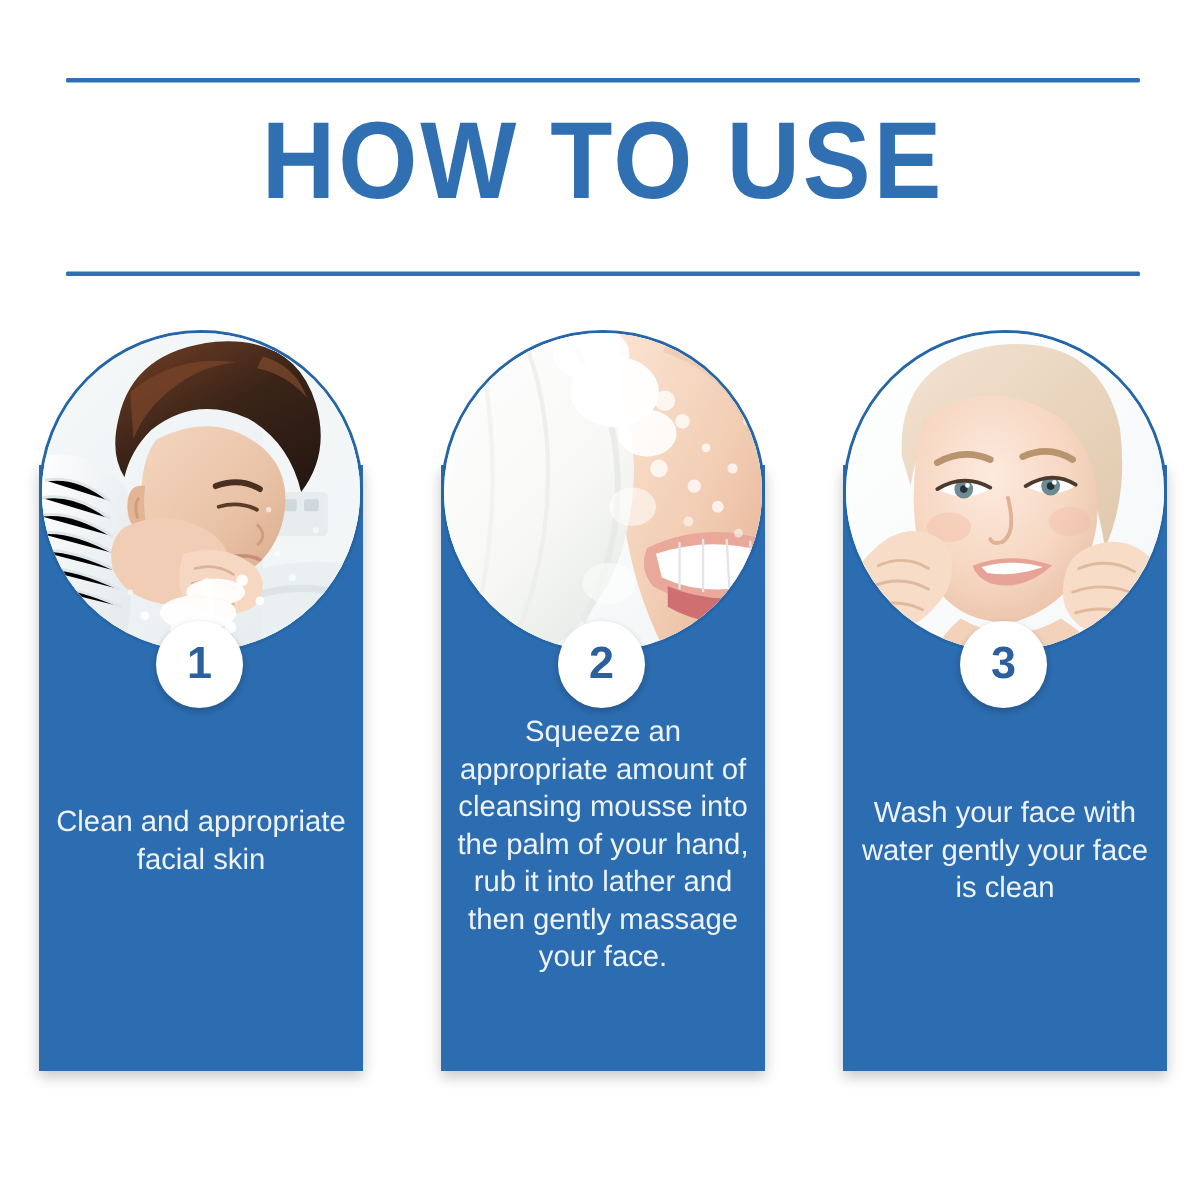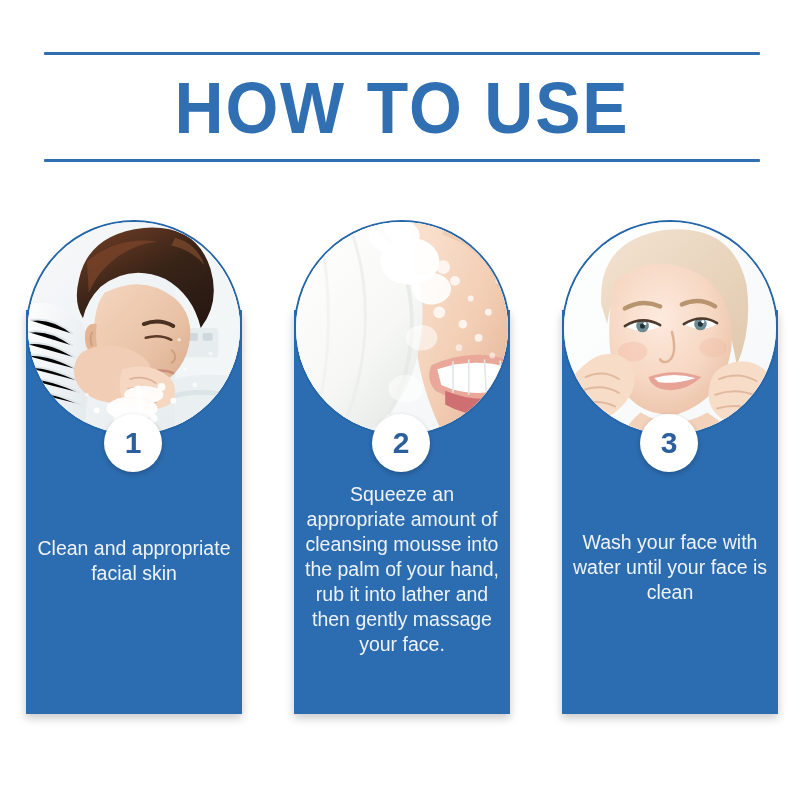--- a/index.html
+++ b/index.html
@@ -6,21 +6,21 @@
   body{
     width:800px;height:800px;
     background:#ffffff;
     font-family:"Liberation Sans","DejaVu Sans",sans-serif;
     overflow:hidden;
     position:relative;
   }
   #page{position:absolute;inset:0;background:#fff;}
 
   
-  #header{position:absolute;left:44px;top:52px;width:716px;height:110px;}
+  #header{position:absolute;left:44px;top:52px;width:716px;height:132px;}
   .rule{position:absolute;left:0;width:716px;height:3px;background:#2f6fb2;border-radius:1px;}
   .rule.top{top:0;}
   .rule.bottom{bottom:0;}
   #title{
     position:absolute;left:0;top:0;width:716px;height:110px;
     display:flex;align-items:center;justify-content:center;
     color:#2f6fb2;
     font-family:"Liberation Sans","DejaVu Sans",sans-serif;
     font-weight:bold;
     font-size:73px;
@@ -83,21 +83,21 @@
     left:8px;
     width:200px;
     color:#eef3f8;
     text-align:center;
     font-size:19.5px;
     line-height:25px;
     font-weight:400;
     user-select:none;
   }
   #caption-1{top:316px;}
-  #caption-2{top:262px;}
+  #caption-2{top:256px;}
   #caption-3{top:310px;}
 </style>
 </head>
 <body>
 
 <div id="page">
 
   <div id="header">
     <div class="rule top"></div>
     <div id="title">HOW TO USE</div>
@@ -330,16 +330,16 @@
           <path d="M158 160 Q178 152 196 162"></path>
           <path d="M154 176 Q176 168 198 178"></path>
           <path d="M156 190 Q176 184 194 192"></path>
         </g>
 
         <path d="M78 194 Q112 214 146 194 Q164 206 172 216 L60 216 Q66 204 78 194 Z" fill="#f3d2bb"></path>
       </svg>
     </div>
 
     <div class="badge">3</div>
-    <div class="caption" id="caption-3">Wash your face with water until your face is clean</div>
+    <div class="caption" id="caption-3">Wash your face with water gently your face is clean</div>
   </div>
 
 </div>
 
 </body></html>

